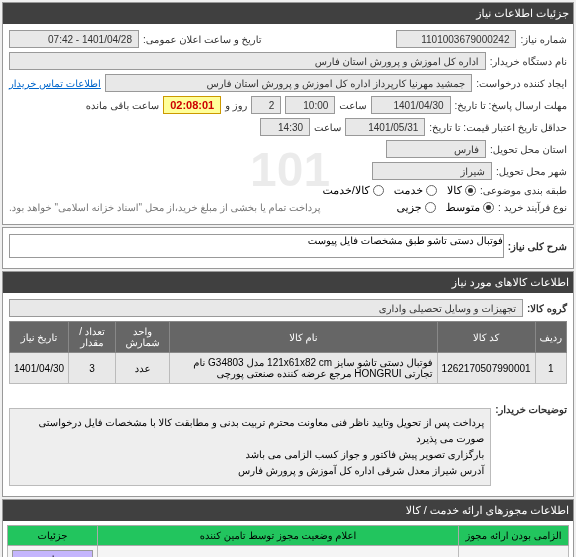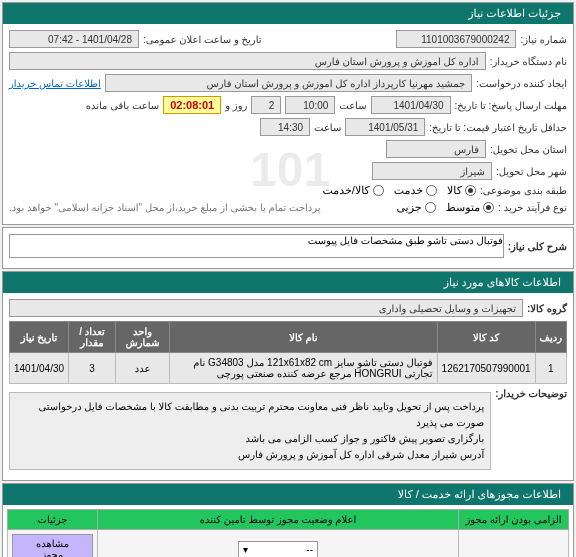--- a/index.html
+++ b/index.html
@@ -13,23 +13,23 @@
   background: #f0f0f0;
   direction: rtl;
   width: 576px;
 }
 .panel {
   border: 1px solid #999;
   margin: 2px;
   background: #fff;
 }
 .panel-header {
-  background: #0f766e;
+  background: #404040;
   color: #fff;
-  padding: 4px 12px;
+  padding: 4px 4px;
   font-size: 11px;
 }
 .panel-body {
   padding: 6px;
 }
 .row {
   display: flex;
   align-items: center;
   margin-bottom: 4px;
   gap: 4px;
@@ -106,21 +106,21 @@
   border-collapse: collapse;
   margin-top: 4px;
 }
 table.items th {
   background: #666;
   color: #fff;
   padding: 4px;
   font-size: 10px;
   border: 1px solid #888;
   text-align: center;
-  font-weight: bold;
+  font-weight: normal;
 }
 table.items td {
   background: #e8e8e8;
   padding: 4px;
   font-size: 10px;
   border: 1px solid #bbb;
   text-align: center;
 }
 .note-box {
   background: #eee;
@@ -301,21 +301,21 @@
         <tr>
           <td>1</td>
           <td>1262170507990001</td>
           <td style="text-align:right">فوتبال دستی تاشو سایز 121x61x82 cm مدل G34803 نام تجارتی HONGRUI مرجع عرضه كننده صنعتی پورچی</td>
           <td>عدد</td>
           <td>3</td>
           <td>1401/04/30</td>
         </tr>
       </tbody>
     </table>
-    <div class="row" style="align-items:flex-start;margin-top:4px">
+    <div class="row" style="align-items:flex-start;margin-top:20px">
       <span class="label" style="font-weight:bold">توضیحات خریدار:</span>
       <div class="note-box" style="flex:1;white-space:pre-line">پرداخت پس از تحویل وتایید ناظر فنی معاونت محترم تربیت بدنی و مطابقت کالا با مشخصات فایل درخواستی صورت می پذیرد
 بارگزاری تصویر پیش فاکتور و جواز کسب الزامی می باشد
 آدرس شیراز معدل شرقی اداره کل آموزش و پرورش فارس</div>
     </div>
   </div>
 </div>
 
 <div class="panel">
   <div class="panel-header">اطلاعات مجوزهای ارائه خدمت / کالا</div>

